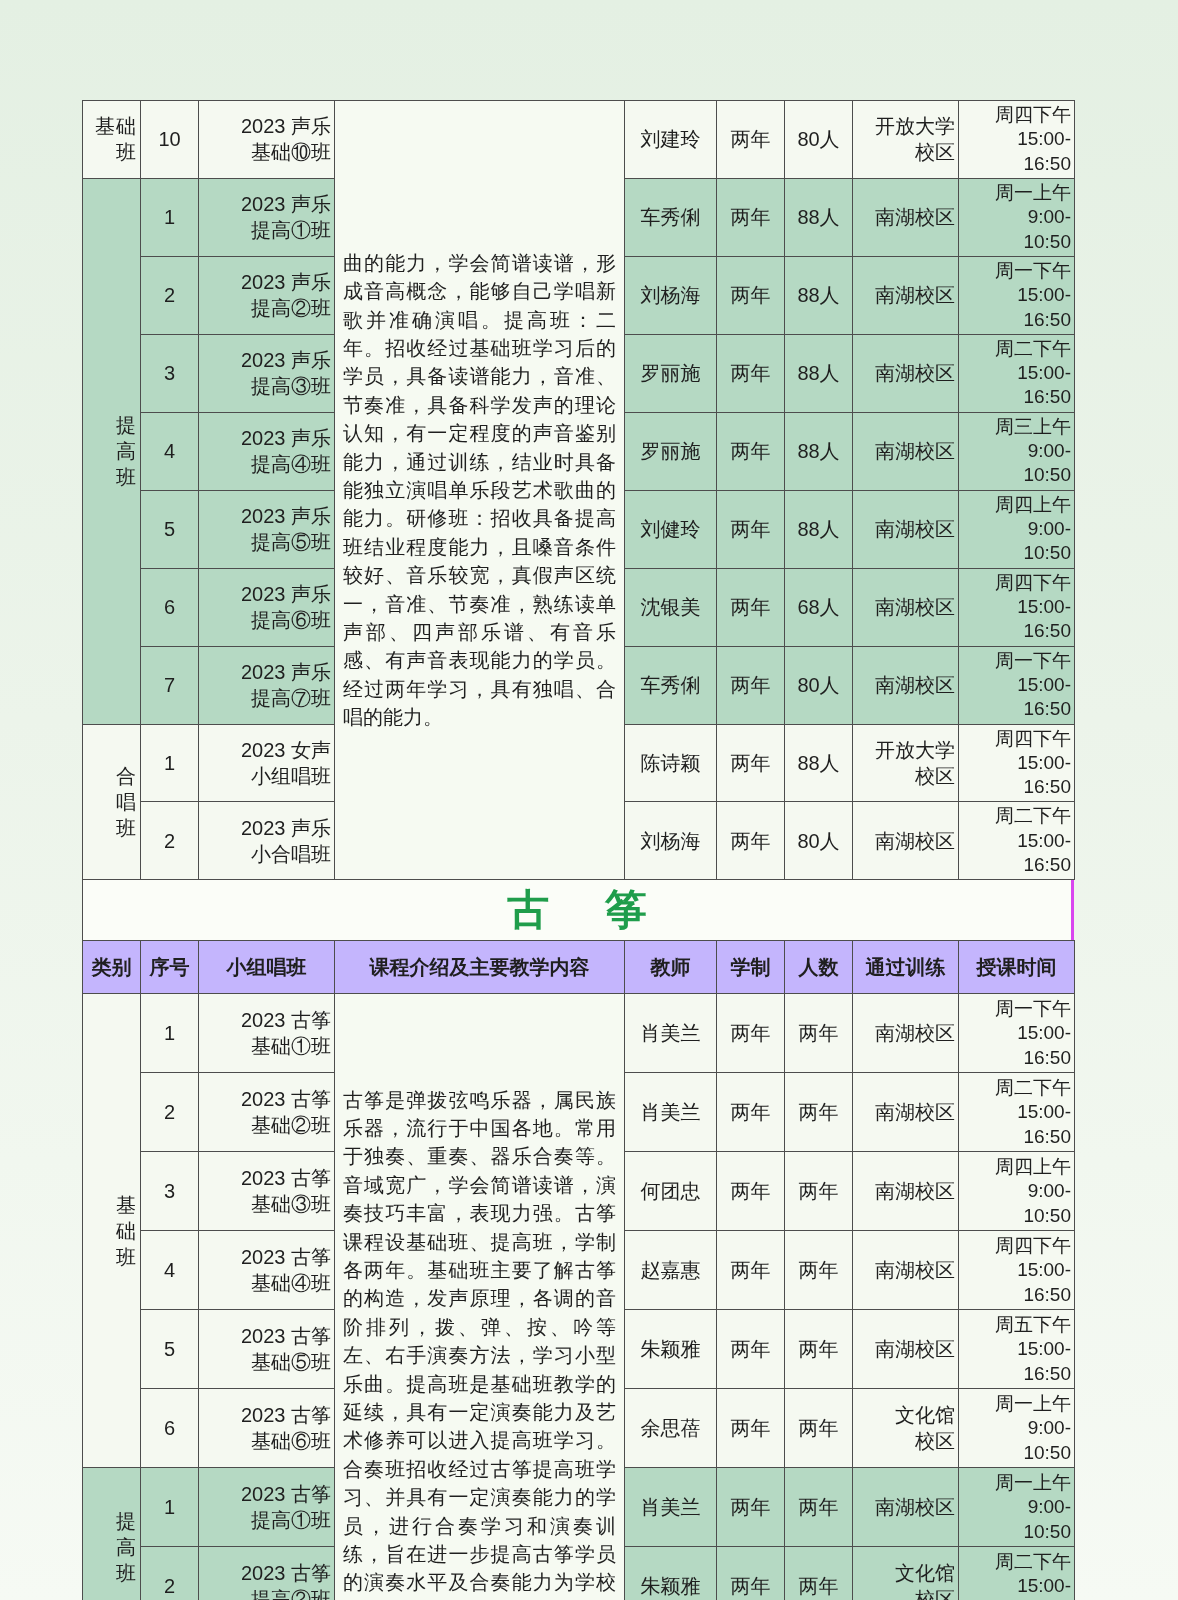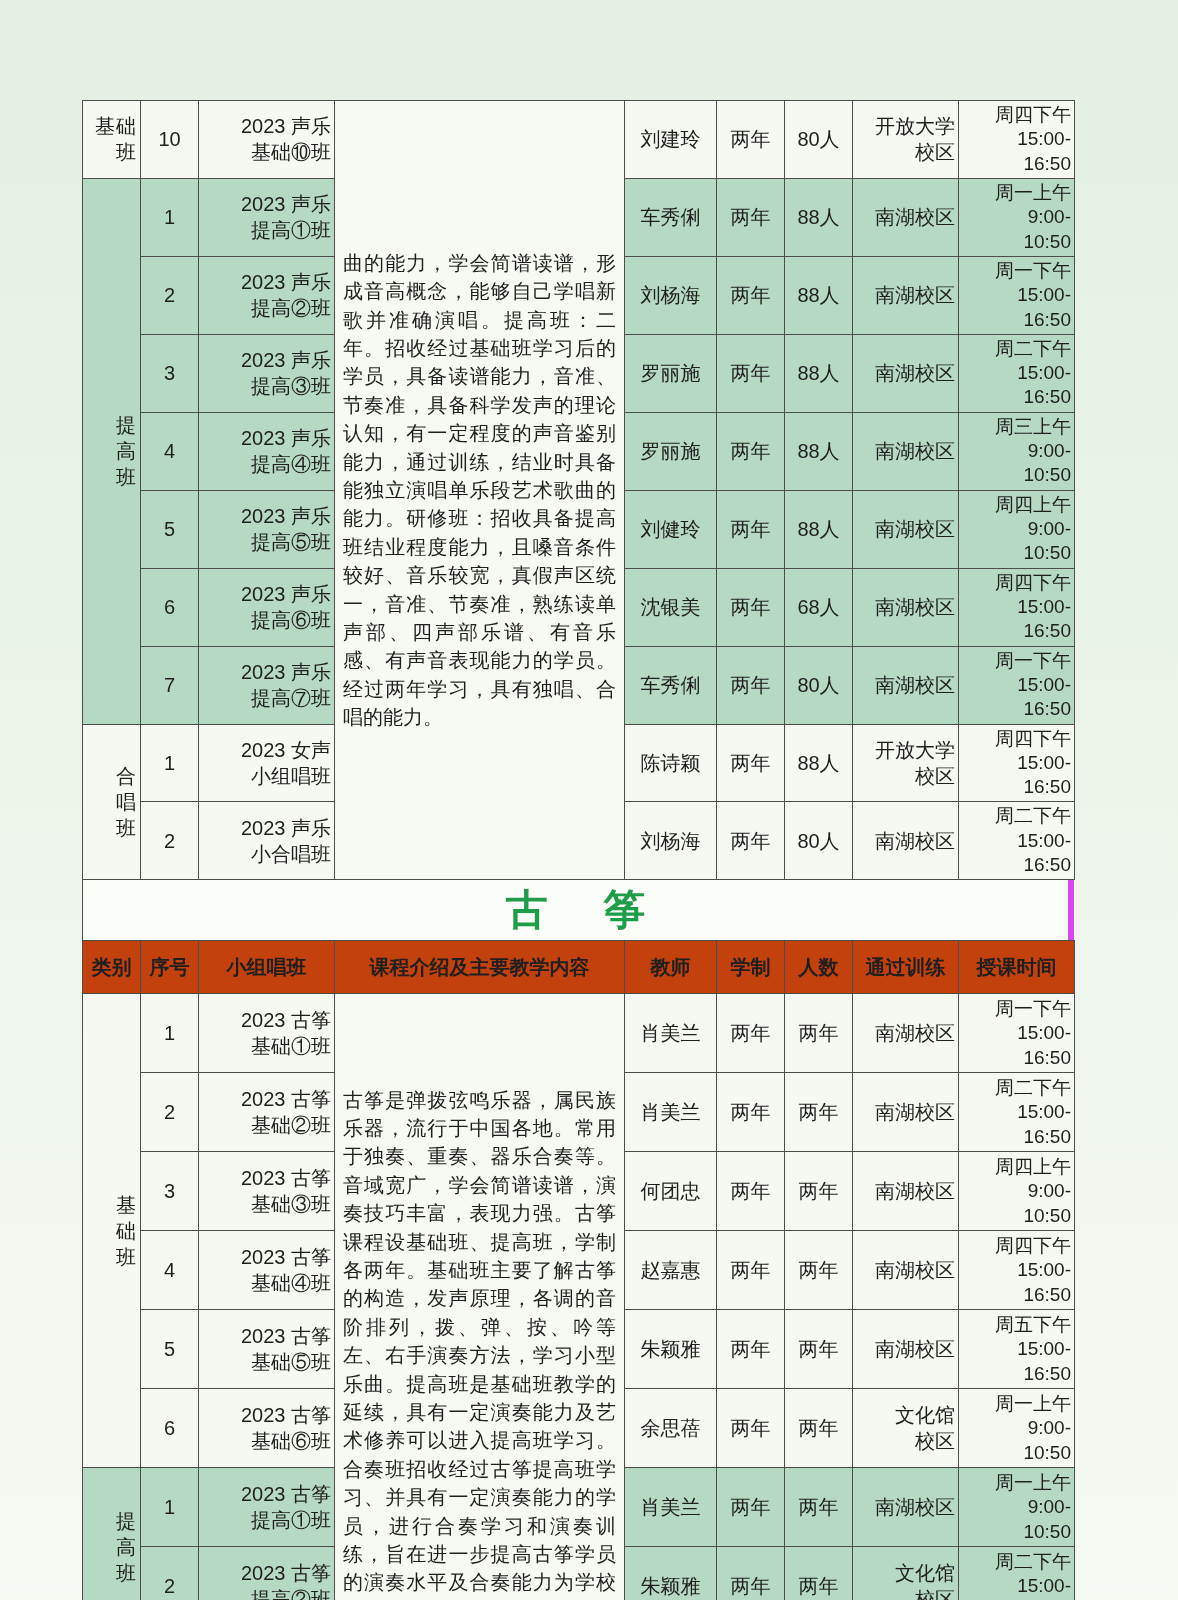--- a/index.html
+++ b/index.html
@@ -19,37 +19,37 @@
   }
   td,th{
     border:1px solid #4d4d4d;
     text-align:center;vertical-align:middle;
     font-size:20px;line-height:1.3;
     padding:2px 3px;
     overflow:hidden;
   }
   td{background:#f5f9f1;}
   tr.hl td{background:#b5d9c3;}
-  th{background:#c2410c;font-weight:bold;font-size:20px;height:48px;}
+  th{background:#c4b5fd;font-weight:bold;font-size:20px;height:48px;}
   td.cat{white-space:pre-line;letter-spacing:1px;font-size:20px;text-align:right;}
   td.cls,td.loc,td.time{white-space:pre-line;text-align:right;}
   td.time{font-size:19px;line-height:1.28;padding-left:24px;}
   td.desc{
     background:#f6faf2 !important;
     text-align:justify;vertical-align:middle;
     padding:10px 8px;
     font-size:20px;line-height:1.42;
     white-space:normal;
   }
   #vocal-table td{height:54px;}
   #vocal-table tr.r0 td{height:66px;}
   #guzheng-table td{height:74px;}
   #guzheng-table tr.last td{height:86px;}
   .band{
-    border-left:1px solid #4d4d4d;border-right:6px solid #d946ef;
+    border-left:1px solid #4d4d4d;border-right:3px solid #d946ef;
     background:#fbfdf8;
     height:60px;display:flex;align-items:center;justify-content:center;
   }
   .band-title{
     color:#1f9d4b;font-weight:bold;font-size:42px;
     letter-spacing:22px;text-indent:22px;
     line-height:1;
   }
 </style>
 </head>

